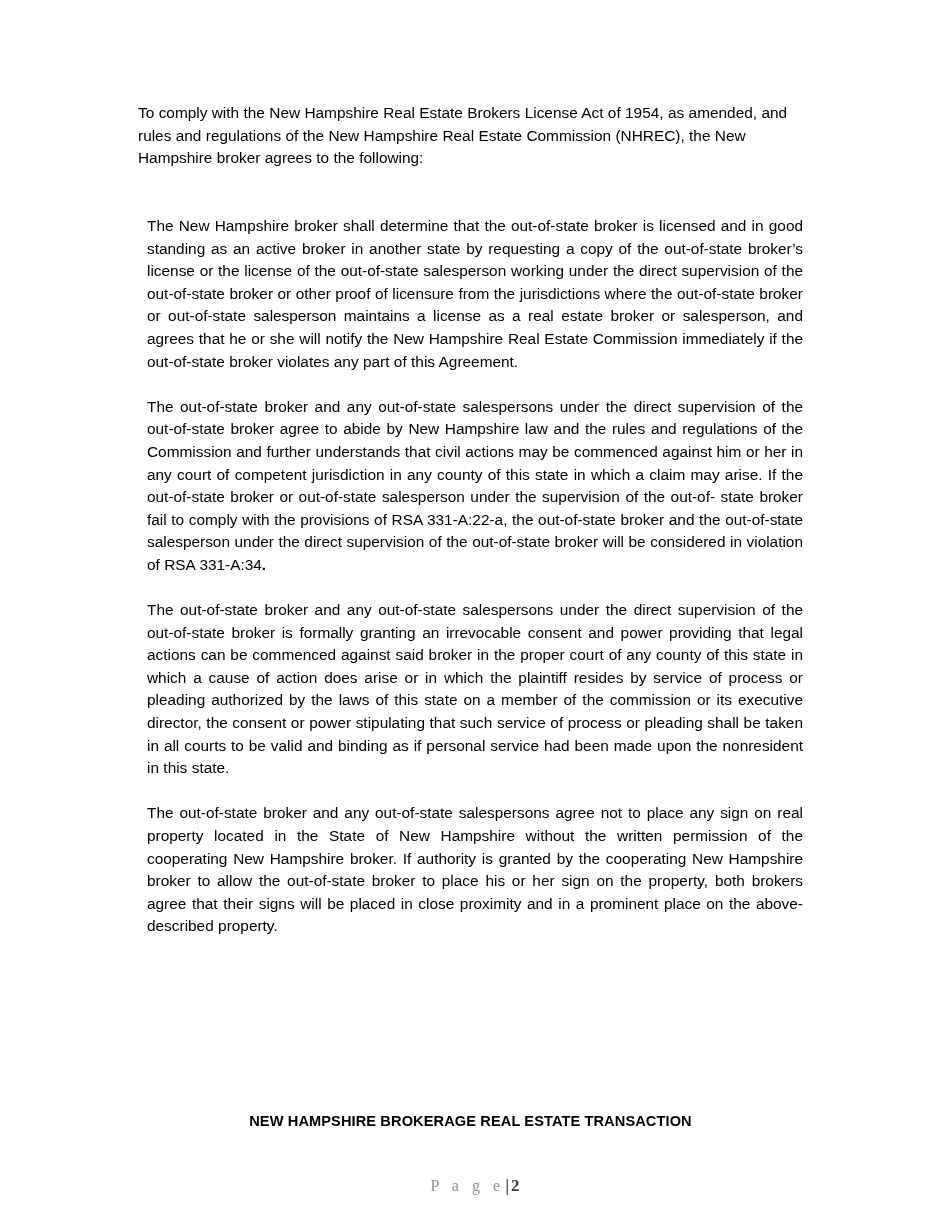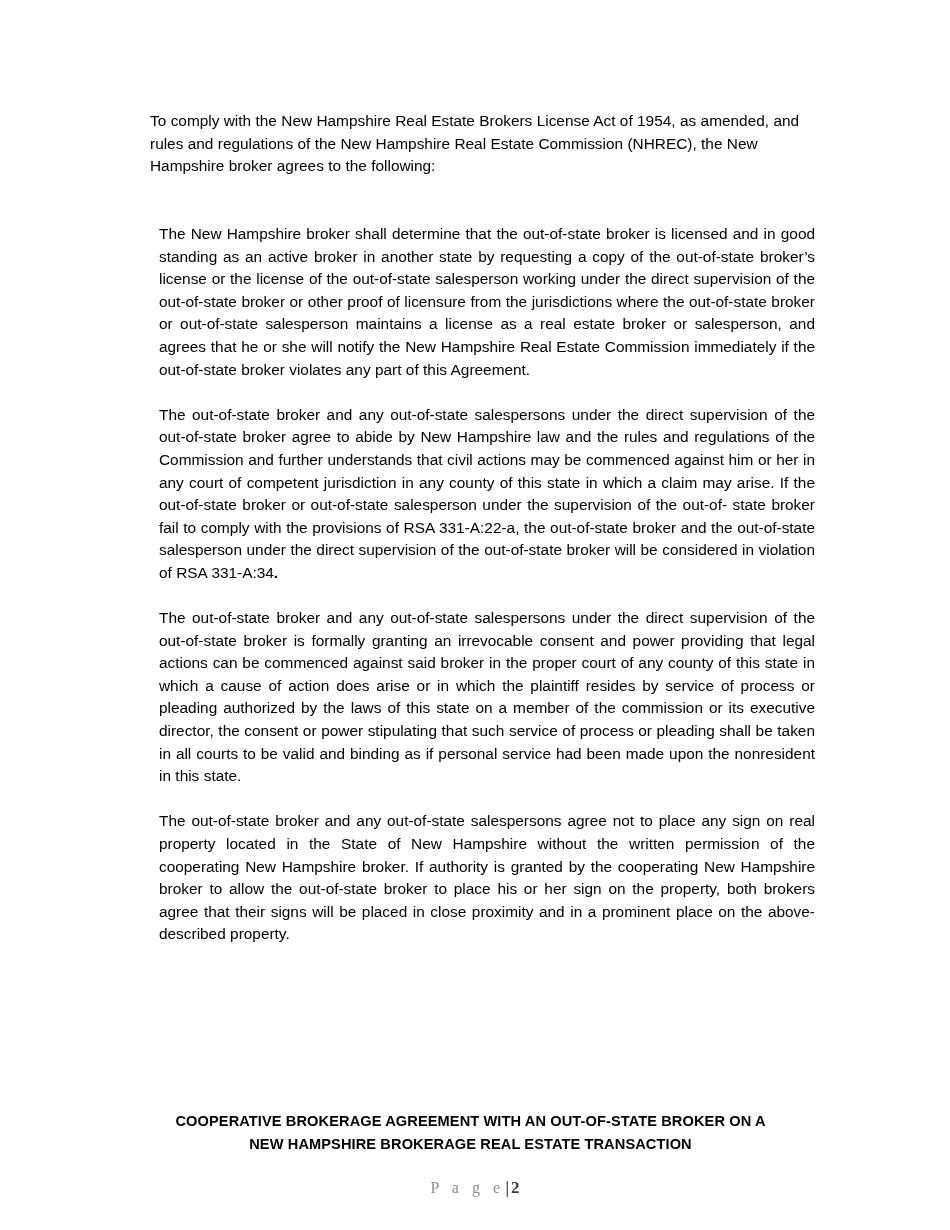--- a/index.html
+++ b/index.html
@@ -20,23 +20,22 @@
     position: relative;
     width: 950px;
     height: 1230px;
     background: #ffffff;
   }
 
   
   .doc-body {
     position: absolute;
     left: 138px;
-    top: 110px;
+    top: 102px;
     width: 665px;
-    margin-left: 12px;
   }
 
   .para {
     margin: 0 0 0 0;
     font-size: 15.4px;
     line-height: 22.6px;
     color: #000000;
     text-align: justify;
     text-justify: inter-word;
     word-spacing: 0.1px;
@@ -82,21 +81,21 @@
 
   
   .page-footer {
     position: absolute;
     left: 0;
     top: 1174px;
     width: 950px;
     text-align: center;
     font-family: "Liberation Serif", serif;
     font-size: 16px;
-    line-height: 28px;
+    line-height: 23px;
   }
   .page-footer .pf-word {
     color: #8e8e8e;
     letter-spacing: 4.5px;
   }
   .page-footer .pf-sep {
     color: #3b3b3b;
     font-weight: bold;
     margin-left: 1px;
     margin-right: 2px;
@@ -131,21 +130,20 @@
 
     <p class="para para-body">The out-of-state broker and any out-of-state salespersons under the direct supervision of the out-of-state broker is formally granting an irrevocable consent  and power providing that legal actions can be commenced against said broker in the proper court of any county of this state in which a cause of action does arise or in which the plaintiff resides by service of process or pleading authorized by the laws of this state on a member of the commission or its executive director, the consent or power stipulating that such service of process or pleading shall be taken in all courts to be valid and binding as if personal service had been made upon the nonresident in this state.</p>
 
     <div class="para-gap"></div>
 
     <p class="para para-body">The out-of-state broker and any out-of-state salespersons agree not to place any sign on real property located in the State of New Hampshire without the written permission of the cooperating New Hampshire broker. If authority is granted by the cooperating New Hampshire broker to allow the out-of-state broker to place his or her sign on the property, both brokers agree that their signs will be placed in close proximity and in a prominent place on the above-described property.</p>
 
   </div>
 
   <div class="footer-heading">
-    <span class="fh-line">COOPERATIVE BROKERAGE AGREEMENT WITH AN OUT-OF-STATE BROKER ON A</span>
     <span class="fh-line">NEW HAMPSHIRE BROKERAGE REAL ESTATE TRANSACTION</span>
   </div>
 
   <div class="page-footer">
     <span class="pf-word">P a g e</span><span class="pf-sep">|</span><span class="pf-num">2</span>
   </div>
 
 </div>
 
 </body></html>

